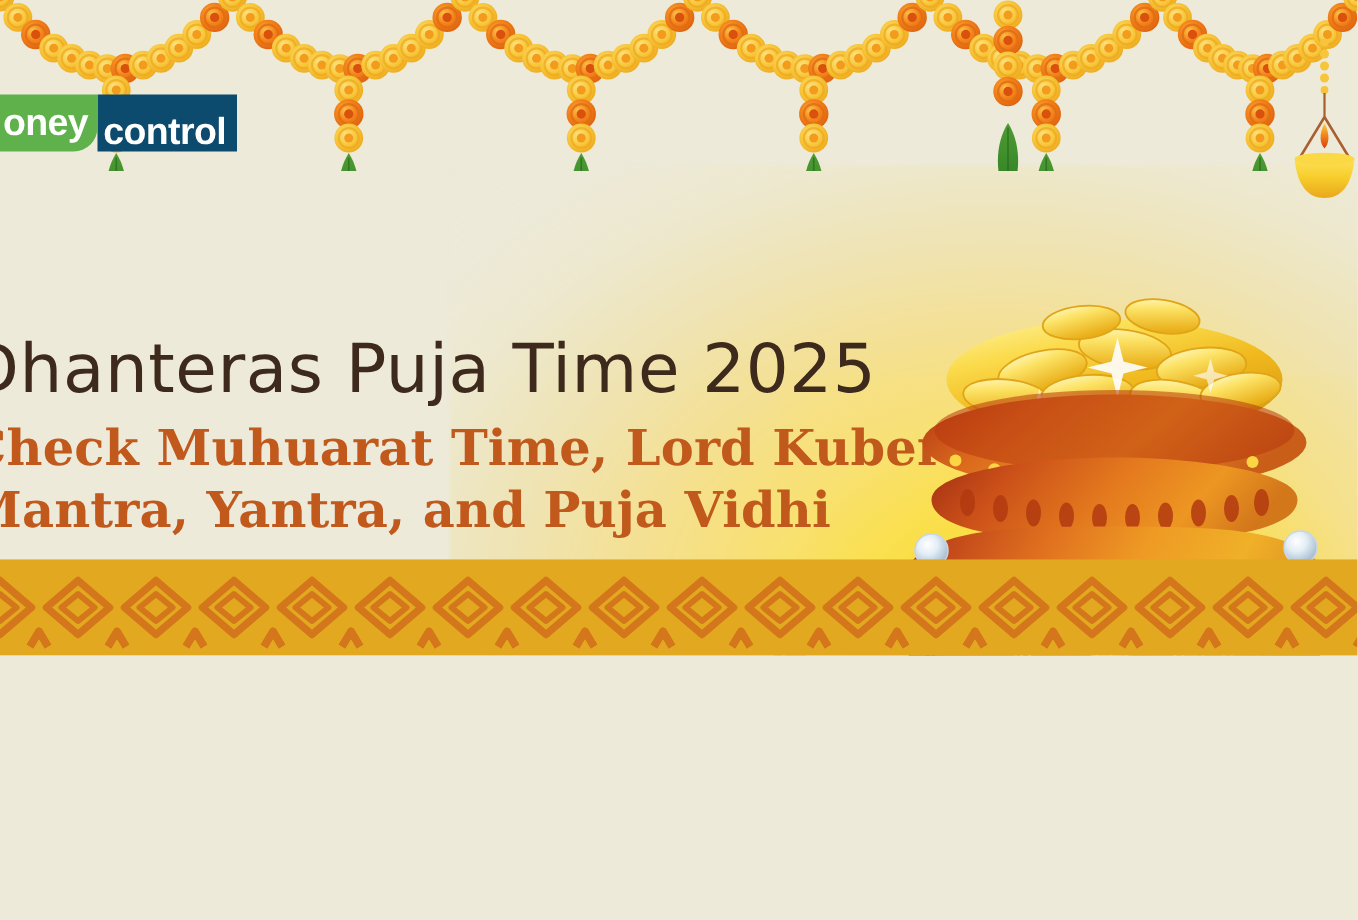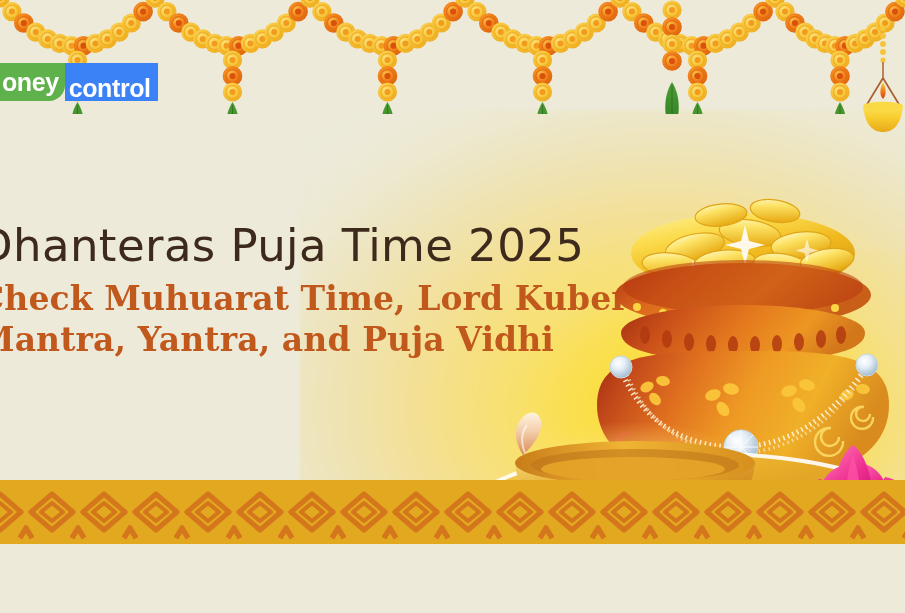--- a/index.html
+++ b/index.html
@@ -5,21 +5,21 @@
 <style>
   * { margin:0; padding:0; box-sizing:border-box; }
   html,body { width:905px; height:613px; overflow:hidden; }
   body {
     font-family:"Liberation Sans", sans-serif;
     background:#EDEADA;
   }
 
   #banner {
     position:relative;
-    width:905px; height:544px;
+    width:905px; height:437px;
     overflow:hidden;
     background:#EDEADA;
   }
 
   
   .bg-base {
     position:absolute; inset:0;
     background:#EDEAD9;
   }
   .bg-glow {
@@ -57,21 +57,21 @@
     background:#5FB14B;
     color:#FFFFFF;
     font-size:25px; font-weight:bold;
     letter-spacing:-0.4px;
     padding:4px 6px 4px 30px;
     display:flex; align-items:center;
     border-radius:0 0 16px 0;
     position:relative;
   }
   .logo-blue {
-    background:#3b82f6;
+    background:#0c4a6e;
     color:#FFFFFF;
     font-size:25px; font-weight:bold;
     letter-spacing:-0.4px;
     padding:16px 7px 4px 4px;
     display:flex; align-items:center;
   }
 
   
   .headline {
     position:absolute;

